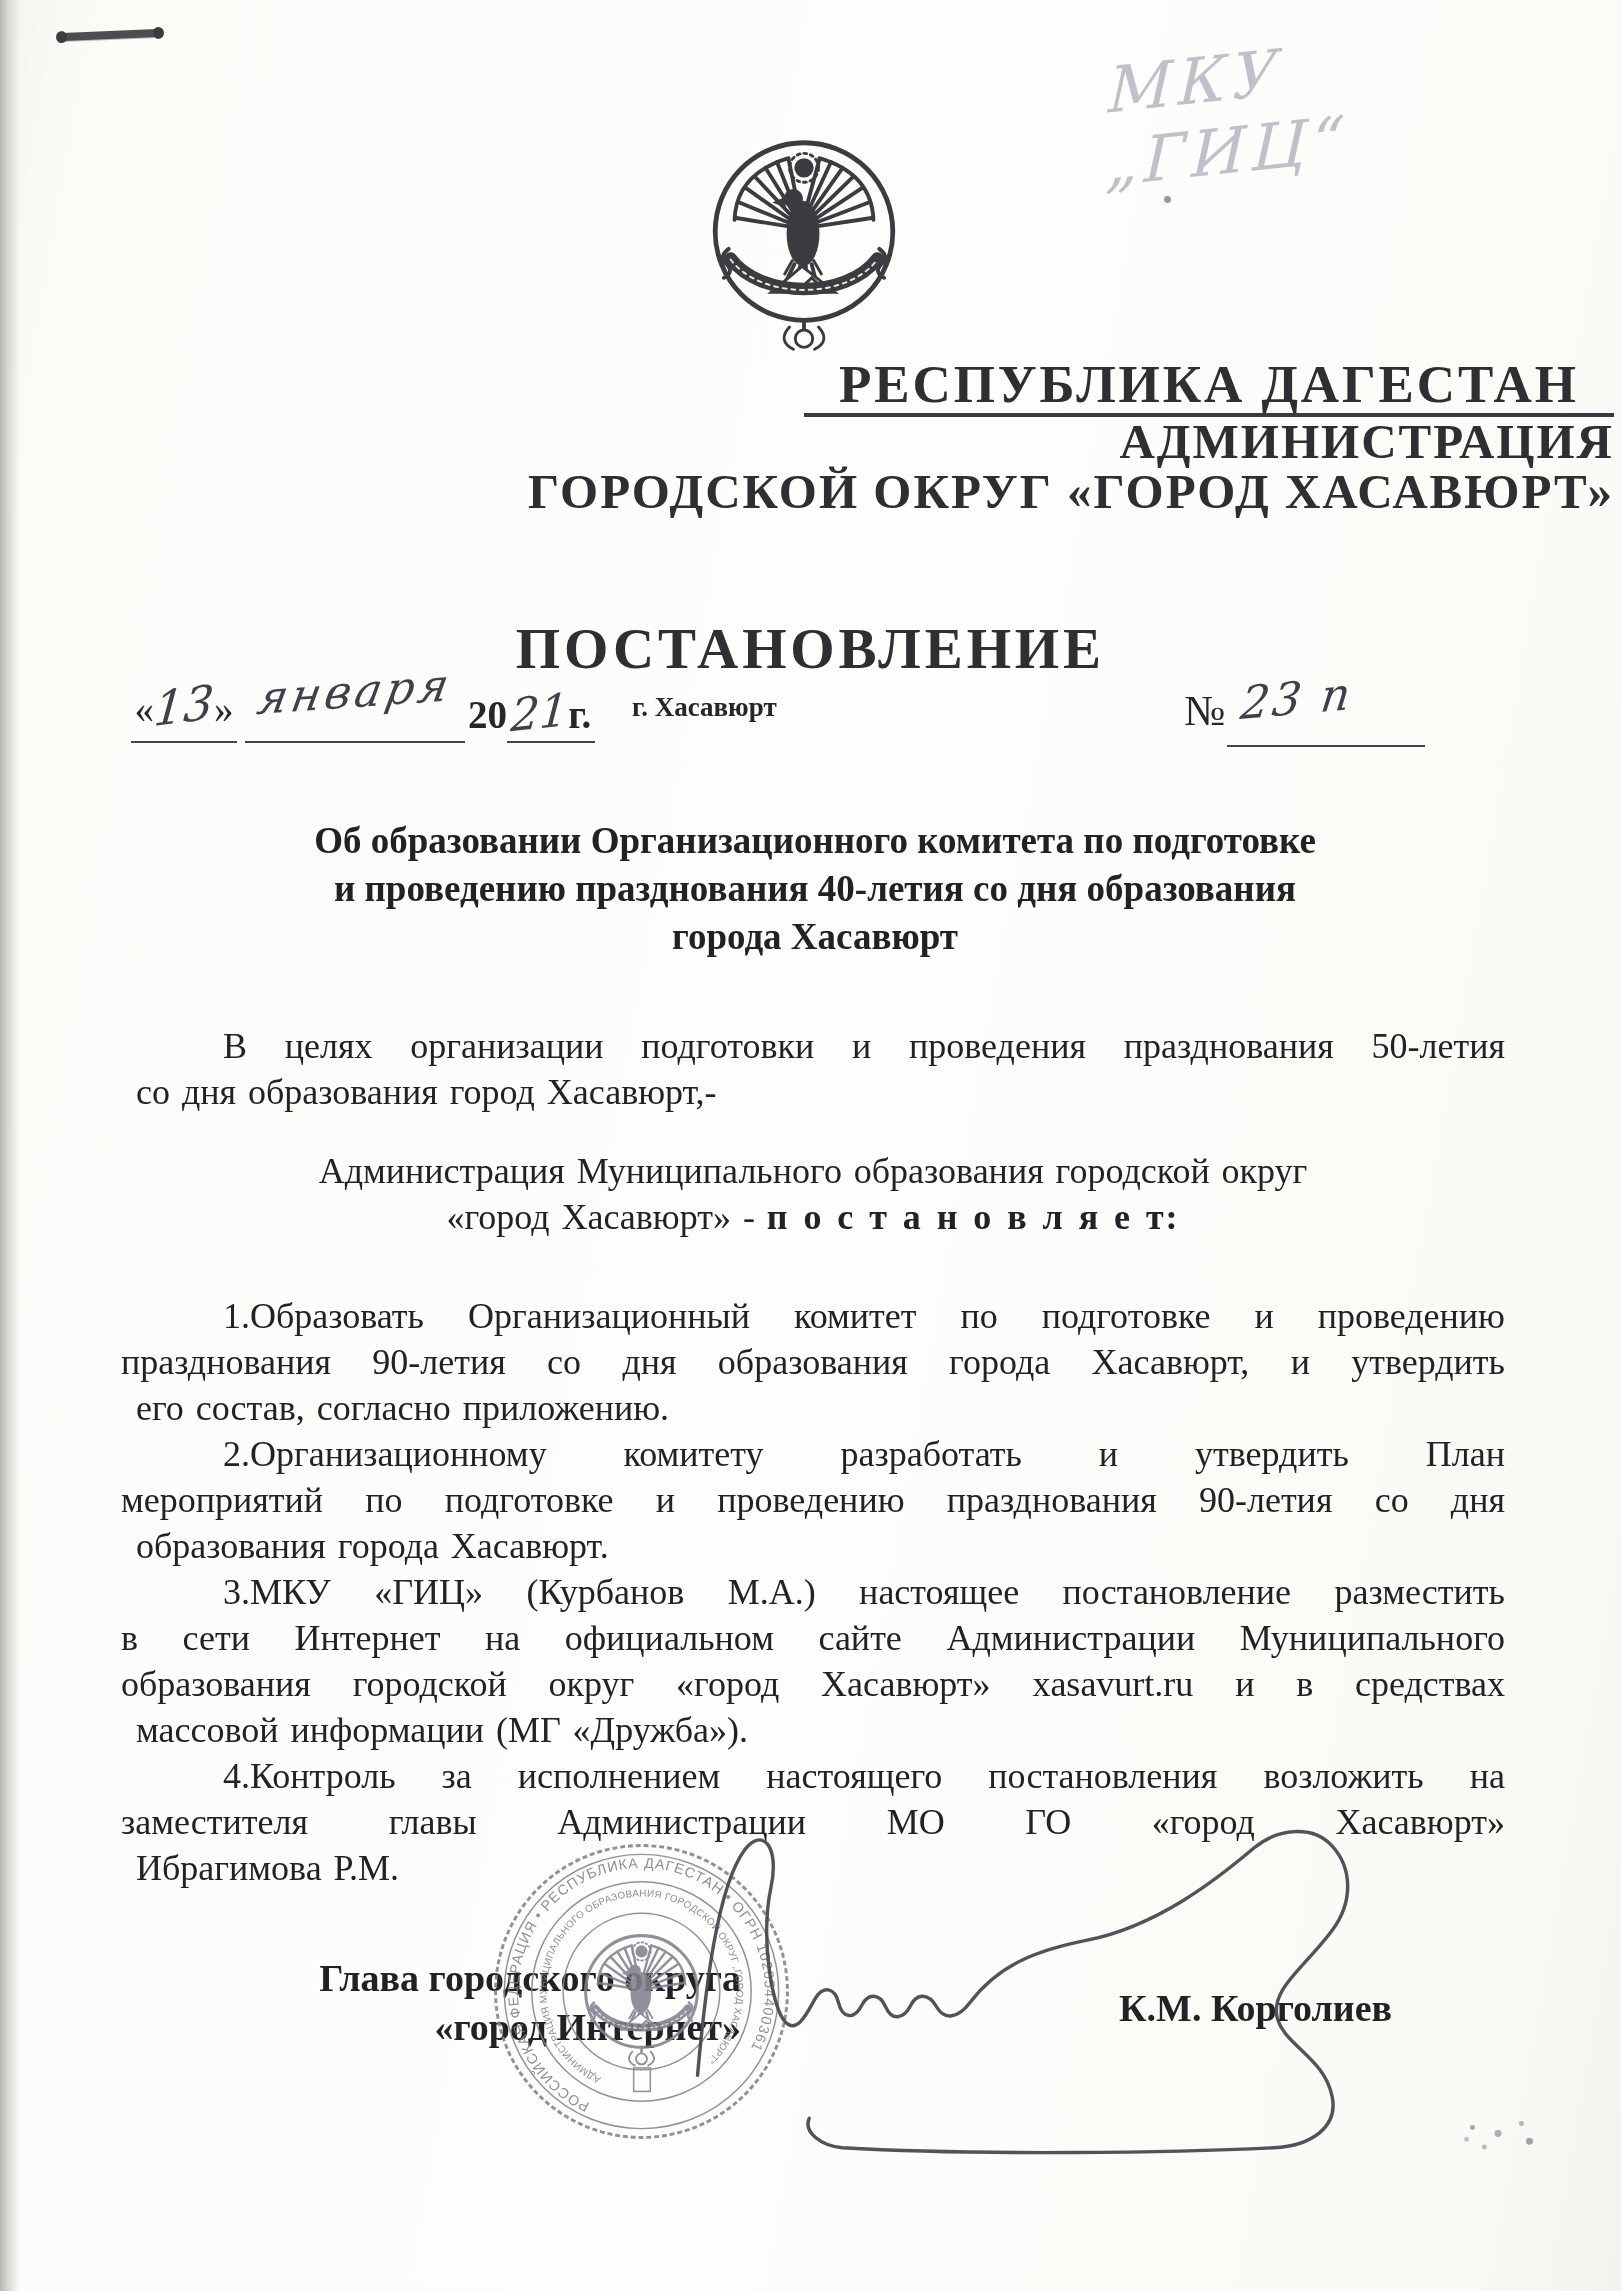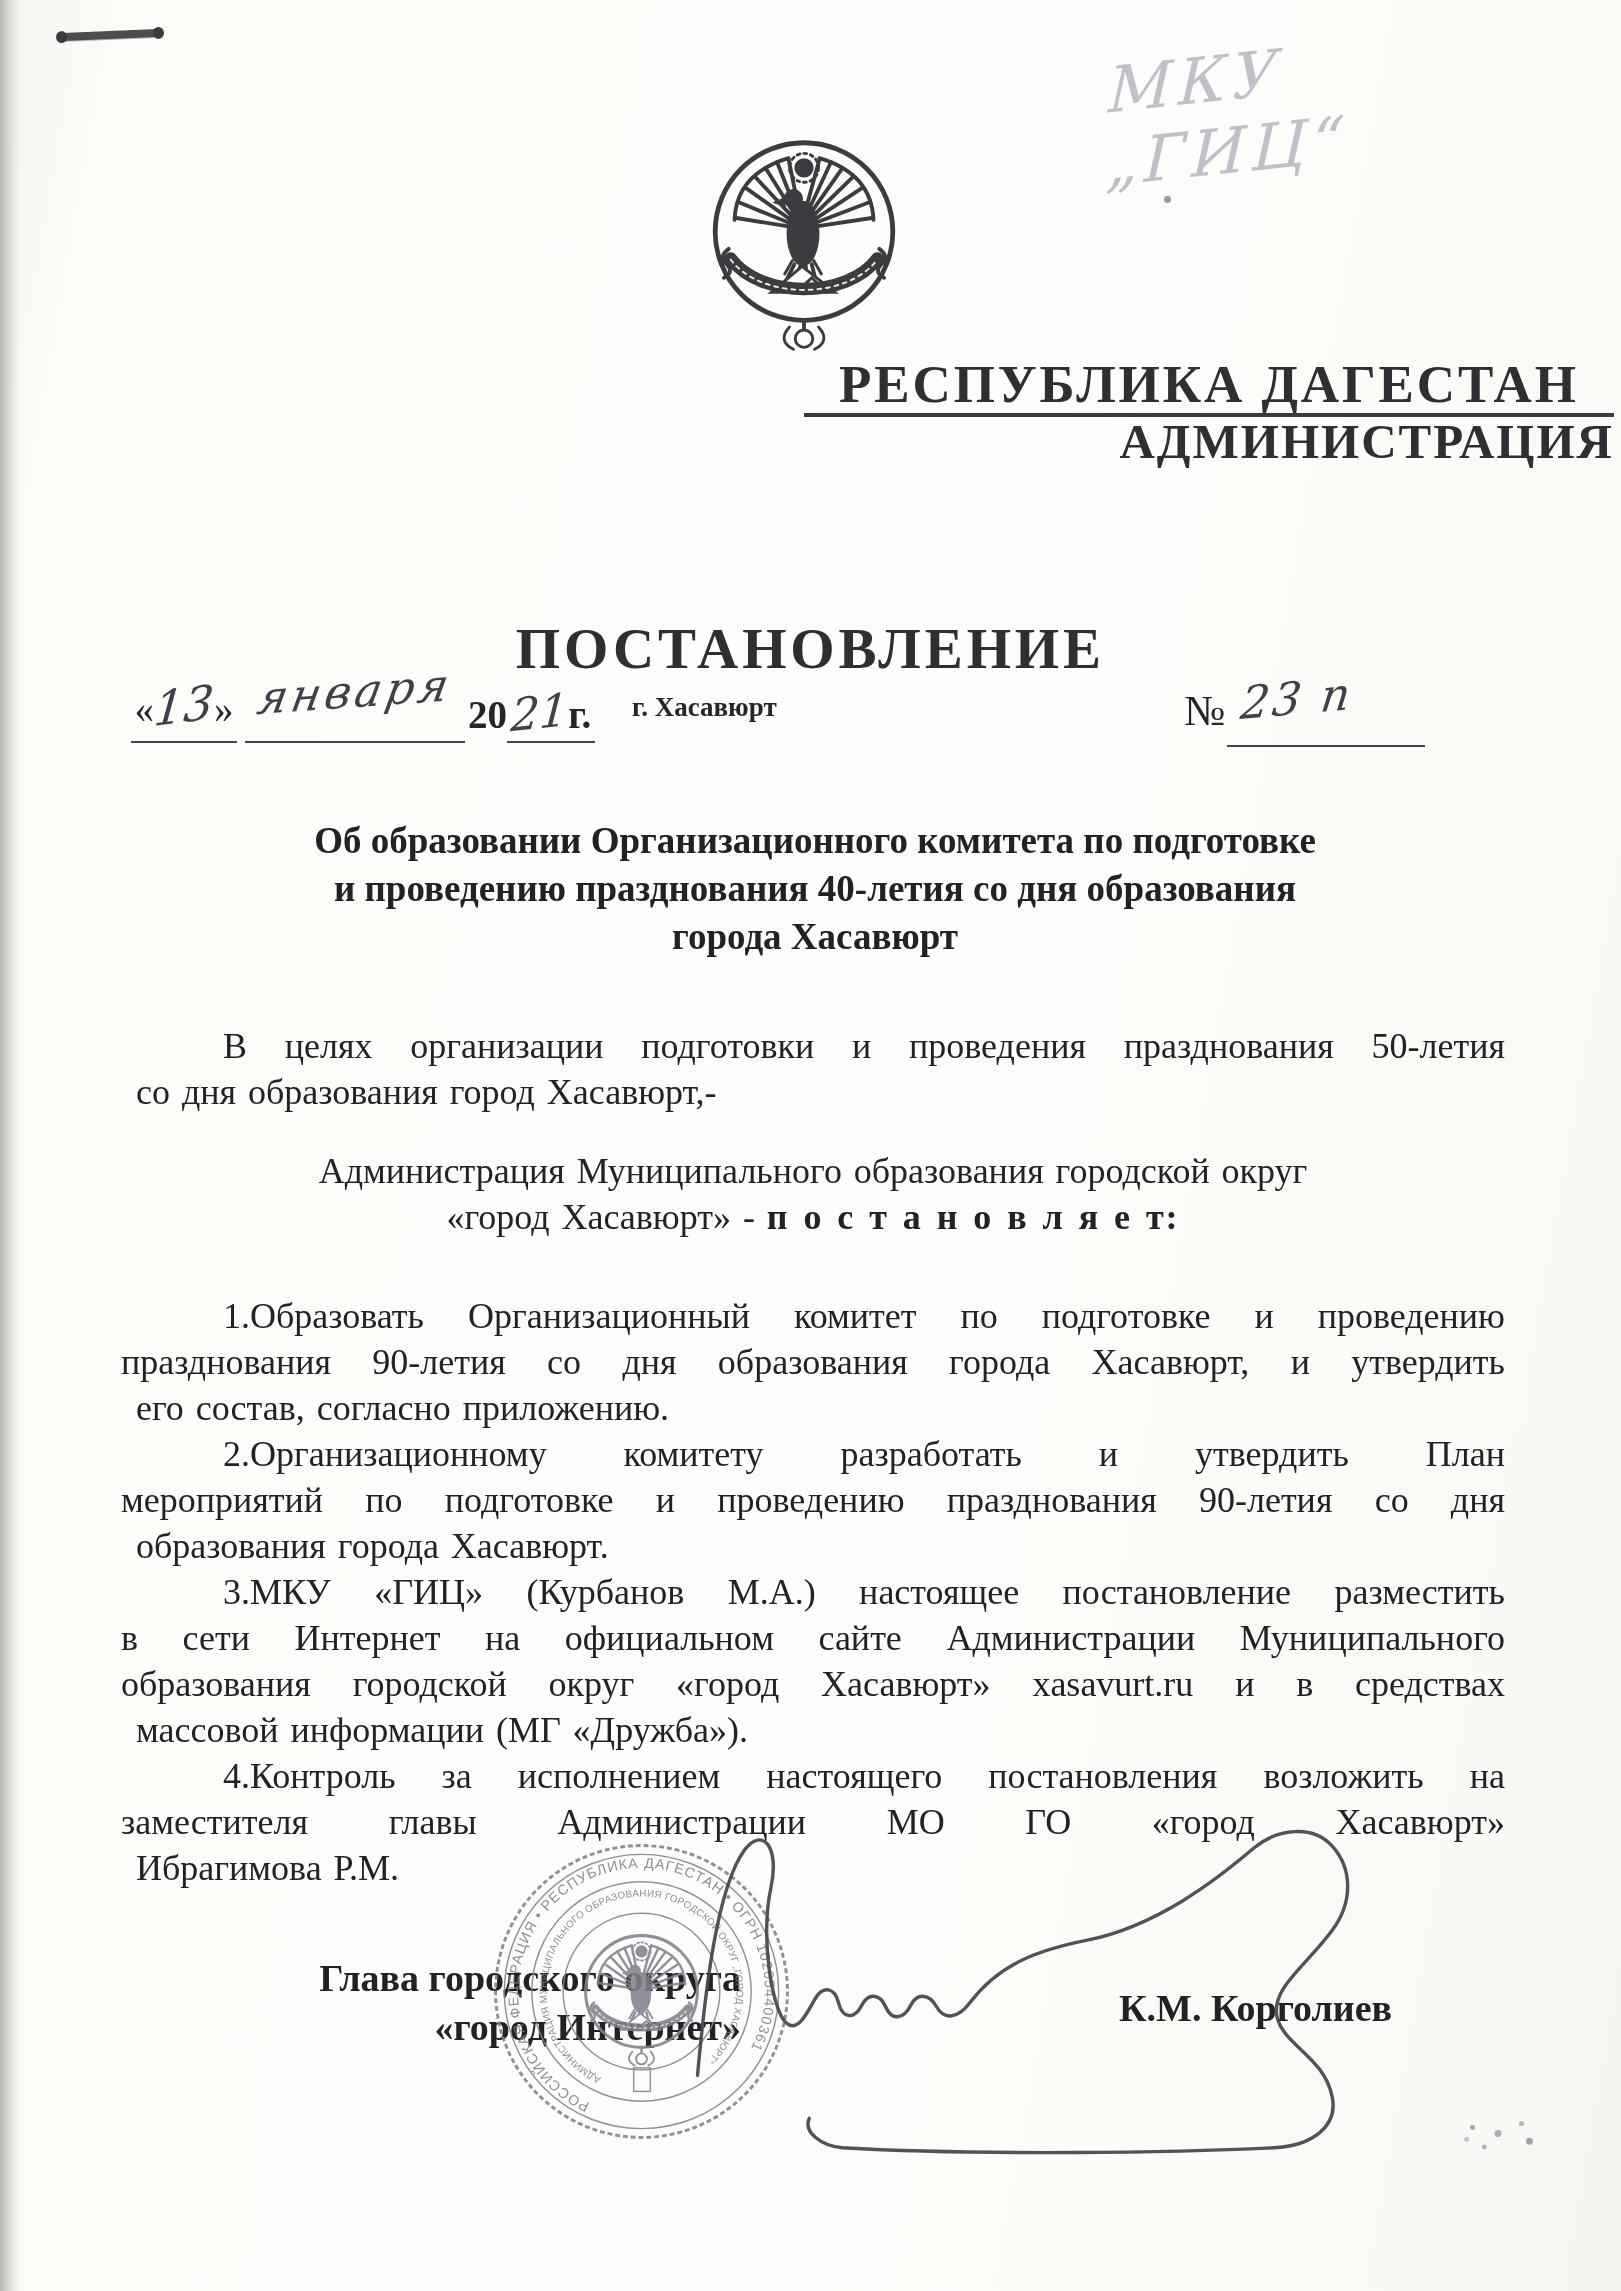--- a/index.html
+++ b/index.html
@@ -109,20 +109,21 @@
 
   <svg class="emblem" width="196" height="222" viewBox="0 0 200 230" style="color:#3b3b40">
     <use href="#dag-eagle"></use>
   </svg>
 
   <div class="org">
     <div class="l0">
       <span class="u">РЕСПУБЛИКА ДАГЕСТАН</span>
     </div>
     <div class="l1">АДМИНИСТРАЦИЯ</div>
+    <div class="l3">ГОРОДСКОЙ ОКРУГ «ГОРОД ХАСАВЮРТ»</div>
   </div>
 
   <div class="doc-type">ПОСТАНОВЛЕНИЕ</div>
 
   <div class="dl-day">
     <span class="pr">«</span><span class="hand">13</span><span class="pr">»</span>
   </div>
   <div class="dl-month">
     <span class="hand">января</span>
   </div>

